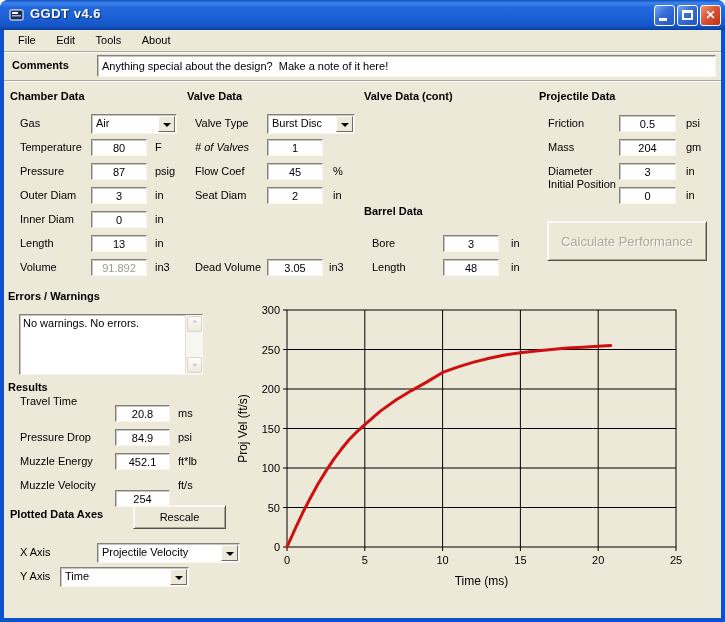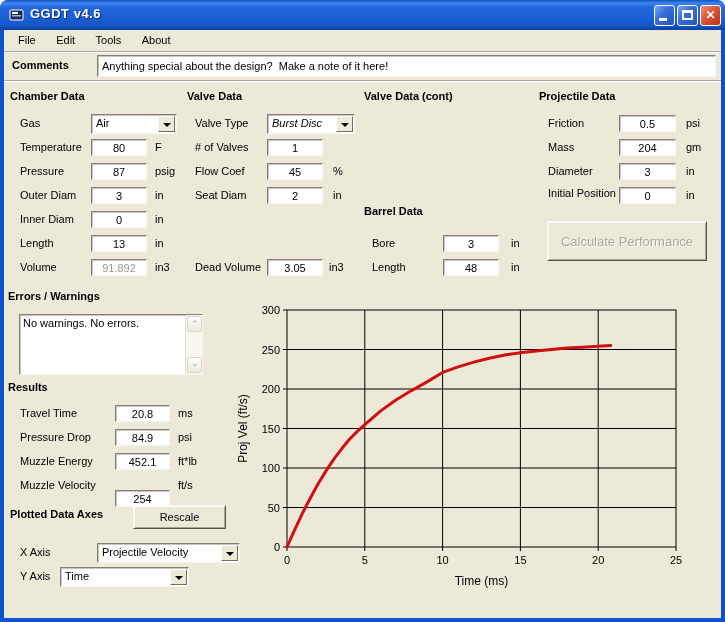--- a/index.html
+++ b/index.html
@@ -107,25 +107,25 @@
   <span class="unit" style="left:155px;top:213px;">in</span>
   <span class="lbl" style="left:20px;top:237px;">Length</span>
   <input class="tbox" style="left: 91px; top: 235px; width: 56px;" value="13">
   <span class="unit" style="left:155px;top:237px;">in</span>
   <span class="lbl" style="left:20px;top:261px;">Volume</span>
   <input class="tbox disabled" style="left: 91px; top: 259px; width: 56px;" disabled="" value="91.892">
   <span class="unit" style="left:155px;top:261px;">in3</span>
 
   <span class="hdr" style="left:187px;top:90px;">Valve Data</span>
   <span class="lbl" style="left:195px;top:117px;">Valve Type</span>
-  <div class="combo" style="left:267px;top:114px;width:88px;font-style:italic;">
+  <div class="combo" style="left:267px;top:114px;width:88px;">
     <span class="combo-text">Burst Disc</span>
     <span class="combo-arrow"></span>
   </div>
-  <span class="lbl" style="left:195px;top:141px;"># of Valves</span>
+  <span class="lbl" style="left:195px;top:141px;font-style:italic;"># of Valves</span>
   <input class="tbox" style="left: 267px; top: 139px; width: 56px;" value="1">
   <span class="lbl" style="left:195px;top:165px;">Flow Coef</span>
   <input class="tbox" style="left: 267px; top: 163px; width: 56px;" value="45">
   <span class="unit" style="left:333px;top:165px;">%</span>
   <span class="lbl" style="left:195px;top:189px;">Seat Diam</span>
   <input class="tbox" style="left: 267px; top: 187px; width: 56px;" value="2">
   <span class="unit" style="left:333px;top:189px;">in</span>
   <span class="lbl" style="left:195px;top:261px;">Dead Volume</span>
   <input class="tbox" style="left: 267px; top: 259px; width: 56px;" value="3.05">
   <span class="unit" style="left:329px;top:261px;">in3</span>
@@ -142,40 +142,40 @@
   <span class="hdr" style="left:539px;top:90px;">Projectile Data</span>
   <span class="lbl" style="left:548px;top:117px;">Friction</span>
   <input class="tbox" style="left: 619px; top: 115px; width: 57px;" value="0.5">
   <span class="unit" style="left:686px;top:117px;">psi</span>
   <span class="lbl" style="left:548px;top:141px;">Mass</span>
   <input class="tbox" style="left: 619px; top: 139px; width: 57px;" value="204">
   <span class="unit" style="left:686px;top:141px;">gm</span>
   <span class="lbl" style="left:548px;top:165px;">Diameter</span>
   <input class="tbox" style="left: 619px; top: 163px; width: 57px;" value="3">
   <span class="unit" style="left:686px;top:165px;">in</span>
-  <span class="lbl" style="left:548px;top:187px;">Initial Position</span>
+  <span class="lbl" style="left:548px;top:178px;">Initial Position</span>
   <input class="tbox" style="left: 619px; top: 187px; width: 57px;" value="0">
   <span class="unit" style="left:686px;top:189px;">in</span>
   <button class="pushbtn big" style="left:547px;top:221px;width:160px;height:40px;">Calculate Performance</button>
 
   <span class="hdr" style="left:8px;top:290px;">Errors / Warnings</span>
   <div class="errbox">
     <div class="errtext">No warnings.  No errors.</div>
     <div class="scrollbar">
       <div class="sbtn" style="top:1px;">
           <span style="top:2px;">⌃</span>
         </div>
       <div class="sbtn" style="bottom:1px;">
           <span style="top:0px;">⌄</span>
         </div>
     </div>
   </div>
 
   <span class="hdr" style="left:8px;top:381px;">Results</span>
-  <span class="lbl" style="left:20px;top:407px;">Travel Time</span>
+  <span class="lbl" style="left:20px;top:395px;">Travel Time</span>
   <input class="tbox" style="left: 115px; top: 405px; width: 55px;" value="20.8">
   <span class="unit" style="left:178px;top:407px;">ms</span>
   <span class="lbl" style="left:20px;top:431px;">Pressure Drop</span>
   <input class="tbox" style="left: 115px; top: 429px; width: 55px;" value="84.9">
   <span class="unit" style="left:178px;top:431px;">psi</span>
   <span class="lbl" style="left:20px;top:455px;">Muzzle Energy</span>
   <input class="tbox" style="left: 115px; top: 453px; width: 55px;" value="452.1">
   <span class="unit" style="left:178px;top:455px;">ft*lb</span>
   <span class="lbl" style="left:20px;top:479px;">Muzzle Velocity</span>
   <input class="tbox" style="left: 115px; top: 477px; width: 55px; margin-top: 13px;" value="254">

